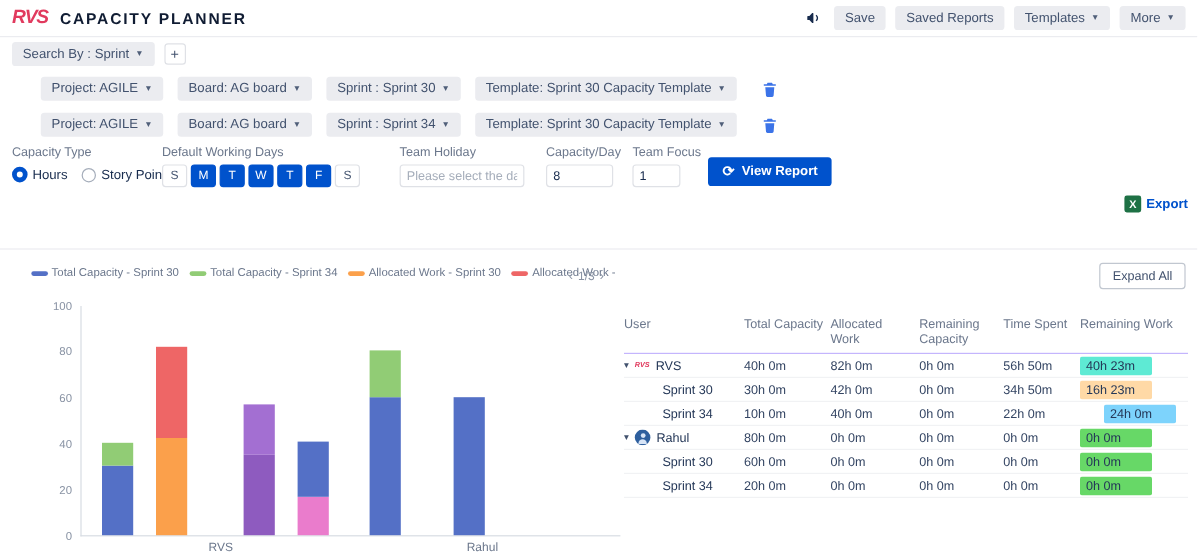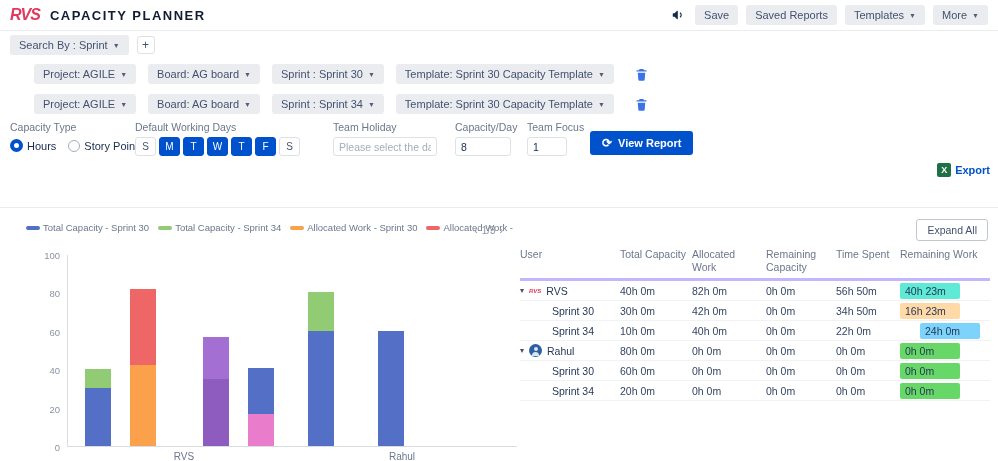--- a/index.html
+++ b/index.html
@@ -72,21 +72,21 @@
   .plot { position:absolute; left:55px; top:17px; width:450px; height:192px;
           border-left:1px solid #d8dce3; border-bottom:1px solid #d8dce3; }
   .ytick { position:absolute; left:0; width:48px; text-align:right; font-size:9.5px; color:#8993a4; }
   .bar-seg { position:absolute; width:26px; }
   .xcat { position:absolute; top:213px; width:80px; text-align:center; font-size:10px; color:#6b778c; }
 
   
   .tablewrap { position:absolute; left:520px; top:214px; width:470px; }
   .expand-all { position:absolute; right:2px; top:5px; border:1px solid #c1c7d0; background:#fff;
                 border-radius:3px; font-size:10.5px; padding:4px 10px; color:#42526e; cursor:pointer; }
-  .thead { display:flex; align-items:flex-start; margin-top:34px; padding-bottom:5px; border-bottom:3px solid #c4b5fd; }
+  .thead { display:flex; align-items:flex-start; margin-top:50px; padding-bottom:5px; border-bottom:1px solid #c4b5fd; }
   .th { font-size:10.5px; color:#6b778c; line-height:1.2; padding-right:6px; }
   .col0{width:100px;} .col1{width:72px;} .col2{width:74px;} .col3{width:70px;} .col4{width:64px;} .col5{width:84px;}
   .trow { display:flex; align-items:center; height:20px; border-bottom:1px solid #f1f2f4; }
   .td { font-size:10.5px; color:#344563; padding-right:6px; white-space:nowrap; overflow:hidden; }
   .user-cell { display:flex; align-items:center; gap:5px; }
   .trow.child .user-cell { padding-left:32px; }
   .caret { font-size:8px; color:#42526e; cursor:pointer; }
   .uname { font-size:10.5px; color:#253858; }
   .av-rvs { font-size:6px; color:#e13a5e; font-weight:bold; font-style:italic; }
   .av-person { width:13px; height:13px; border-radius:50%; background:#2e5f9e; position:relative; flex:none; }

